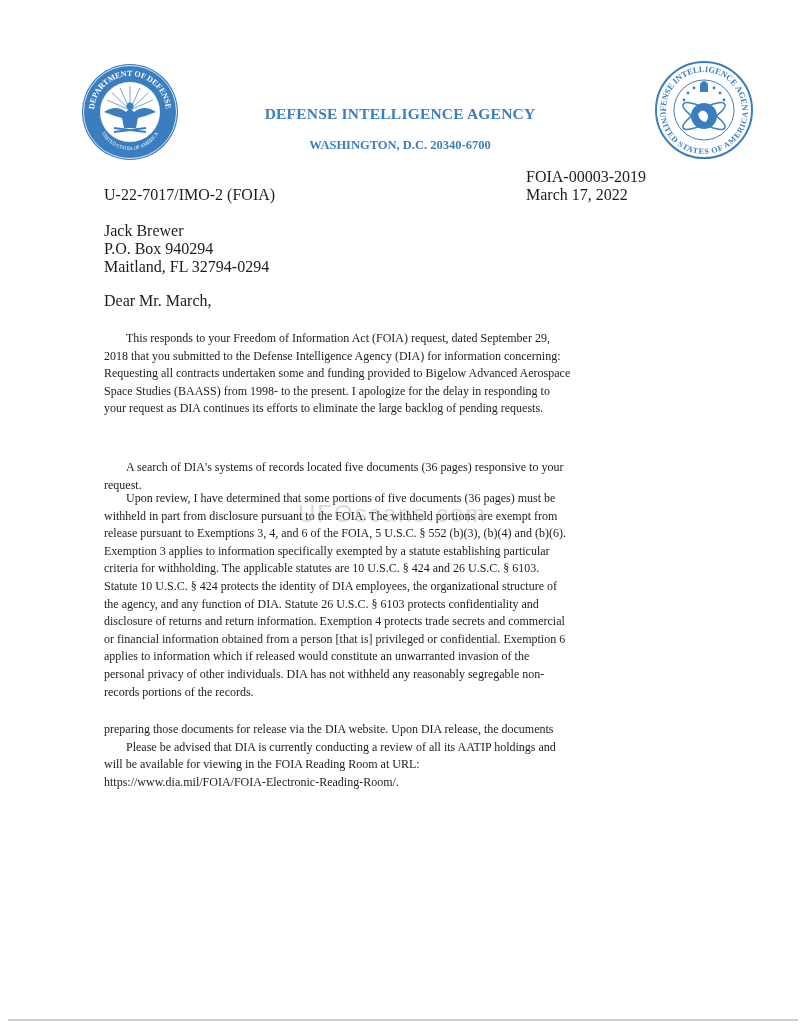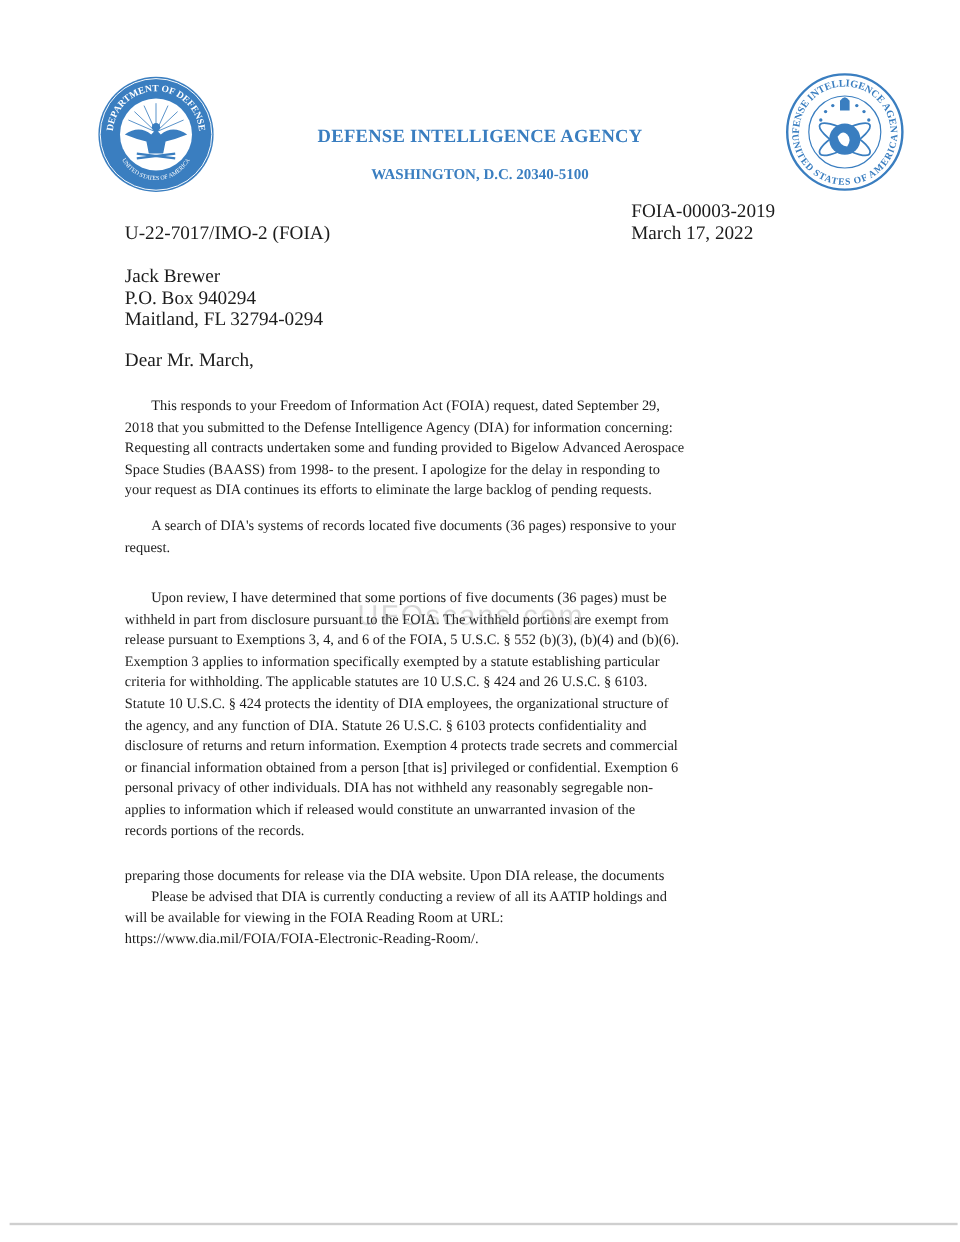--- a/index.html
+++ b/index.html
@@ -16,21 +16,21 @@
   #ref-number { left: 104px; top: 186px; }
   #case-number { left: 526px; top: 168px; }
   #letter-date { left: 526px; top: 186px; }
   #addressee { left: 104px; top: 222px; }
   #addressee div { line-height: 18px; }
   #salutation { left: 104px; top: 292px; }
   .para { position: absolute; left: 104px; width: 600px; font-size: 12px; line-height: 17.6px; }
   .para .line { white-space: nowrap; display: block; }
   .para .line.first { text-indent: 22px; }
   #para-1 { top: 330px; }
-  #para-2 { top: 430px; }
+  #para-2 { top: 459px; }
   #para-3 { top: 490px; }
   #para-4 { top: 721px; }
   #watermark { position: absolute; left: 298px; top: 500px; font-family: "Liberation Sans", sans-serif;
                font-size: 24px; color: rgba(120,120,120,0.28); letter-spacing: 2px; white-space: nowrap; }
   #bottom-rule { position: absolute; left: 8px; top: 1019px; width: 790px; height: 2px; background: #cfcfcf; }
 </style>
 </head>
 <body>
 
 <svg id="seal-dod" class="seal" viewBox="0 0 100 100">
@@ -84,21 +84,21 @@
       <circle cx="70" cy="40" r="1.4"></circle>
     <circle cx="50" cy="56" r="13"></circle>
   </g>
   <path d="M 46 24 Q 50 18 54 24 L 54 32 L 46 32 Z" fill="#3a7ec0"></path>
   <ellipse cx="50" cy="56" rx="24" ry="7" fill="none" stroke="#3a7ec0" stroke-width="1.5" transform="rotate(30 50 56)"></ellipse>
   <ellipse cx="50" cy="56" rx="24" ry="7" fill="none" stroke="#3a7ec0" stroke-width="1.5" transform="rotate(-30 50 56)"></ellipse>
   <path d="M 44 54 Q 48 48 52 52 Q 56 56 52 62 Q 46 62 44 54 Z" fill="#ffffff"></path>
 </svg>
 
 <div id="agency-name" class="agency">DEFENSE INTELLIGENCE AGENCY</div>
-<div id="agency-address" class="agency">WASHINGTON, D.C. 20340-5100</div>
+<div id="agency-address" class="agency">WASHINGTON, D.C. 20340-6700</div>
 
 <div id="case-number" class="t">FOIA-00003-2019</div>
 <div id="letter-date" class="t">March 17, 2022</div>
 <div id="ref-number" class="t">U-22-7017/IMO-2 (FOIA)</div>
 
 <div id="addressee" class="t">
   <div>Jack Brewer</div>
   <div>P.O. Box 940294</div>
   <div>Maitland, FL 32794-0294</div>
 </div>
@@ -121,22 +121,22 @@
 <div id="para-3" class="para">
   <span class="line first">Upon review, I have determined that some portions of five documents (36 pages) must be</span>
   <span class="line">withheld in part from disclosure pursuant to the FOIA.  The withheld portions are exempt from</span>
   <span class="line">release pursuant to Exemptions 3, 4, and 6 of the FOIA, 5 U.S.C. § 552 (b)(3), (b)(4) and (b)(6).</span>
   <span class="line">Exemption 3 applies to information specifically exempted by a statute establishing particular</span>
   <span class="line">criteria for withholding.  The applicable statutes are 10 U.S.C. § 424 and 26 U.S.C. § 6103.</span>
   <span class="line">Statute 10 U.S.C. § 424 protects the identity of DIA employees, the organizational structure of</span>
   <span class="line">the agency, and any function of DIA.  Statute 26 U.S.C. § 6103 protects confidentiality and</span>
   <span class="line">disclosure of returns and return information.  Exemption 4 protects trade secrets and commercial</span>
   <span class="line">or financial information obtained from a person [that is] privileged or confidential.  Exemption 6</span>
+  <span class="line">applies to information which if released would constitute an unwarranted invasion of the</span>
   <span class="line">personal privacy of other individuals.  DIA has not withheld any reasonably segregable non-</span>
-  <span class="line">applies to information which if released would constitute an unwarranted invasion of the</span>
   <span class="line">records portions of the records.</span>
 </div>
 
 <div id="para-4" class="para">
   <span class="line">preparing those documents for release via the DIA website.  Upon DIA release, the documents</span>
   <span class="line first">Please be advised that DIA is currently conducting a review of all its AATIP holdings and</span>
   <span class="line">will be available for viewing in the FOIA Reading Room at URL:</span>
   <span class="line">https://www.dia.mil/FOIA/FOIA-Electronic-Reading-Room/.</span>
 </div>
 

